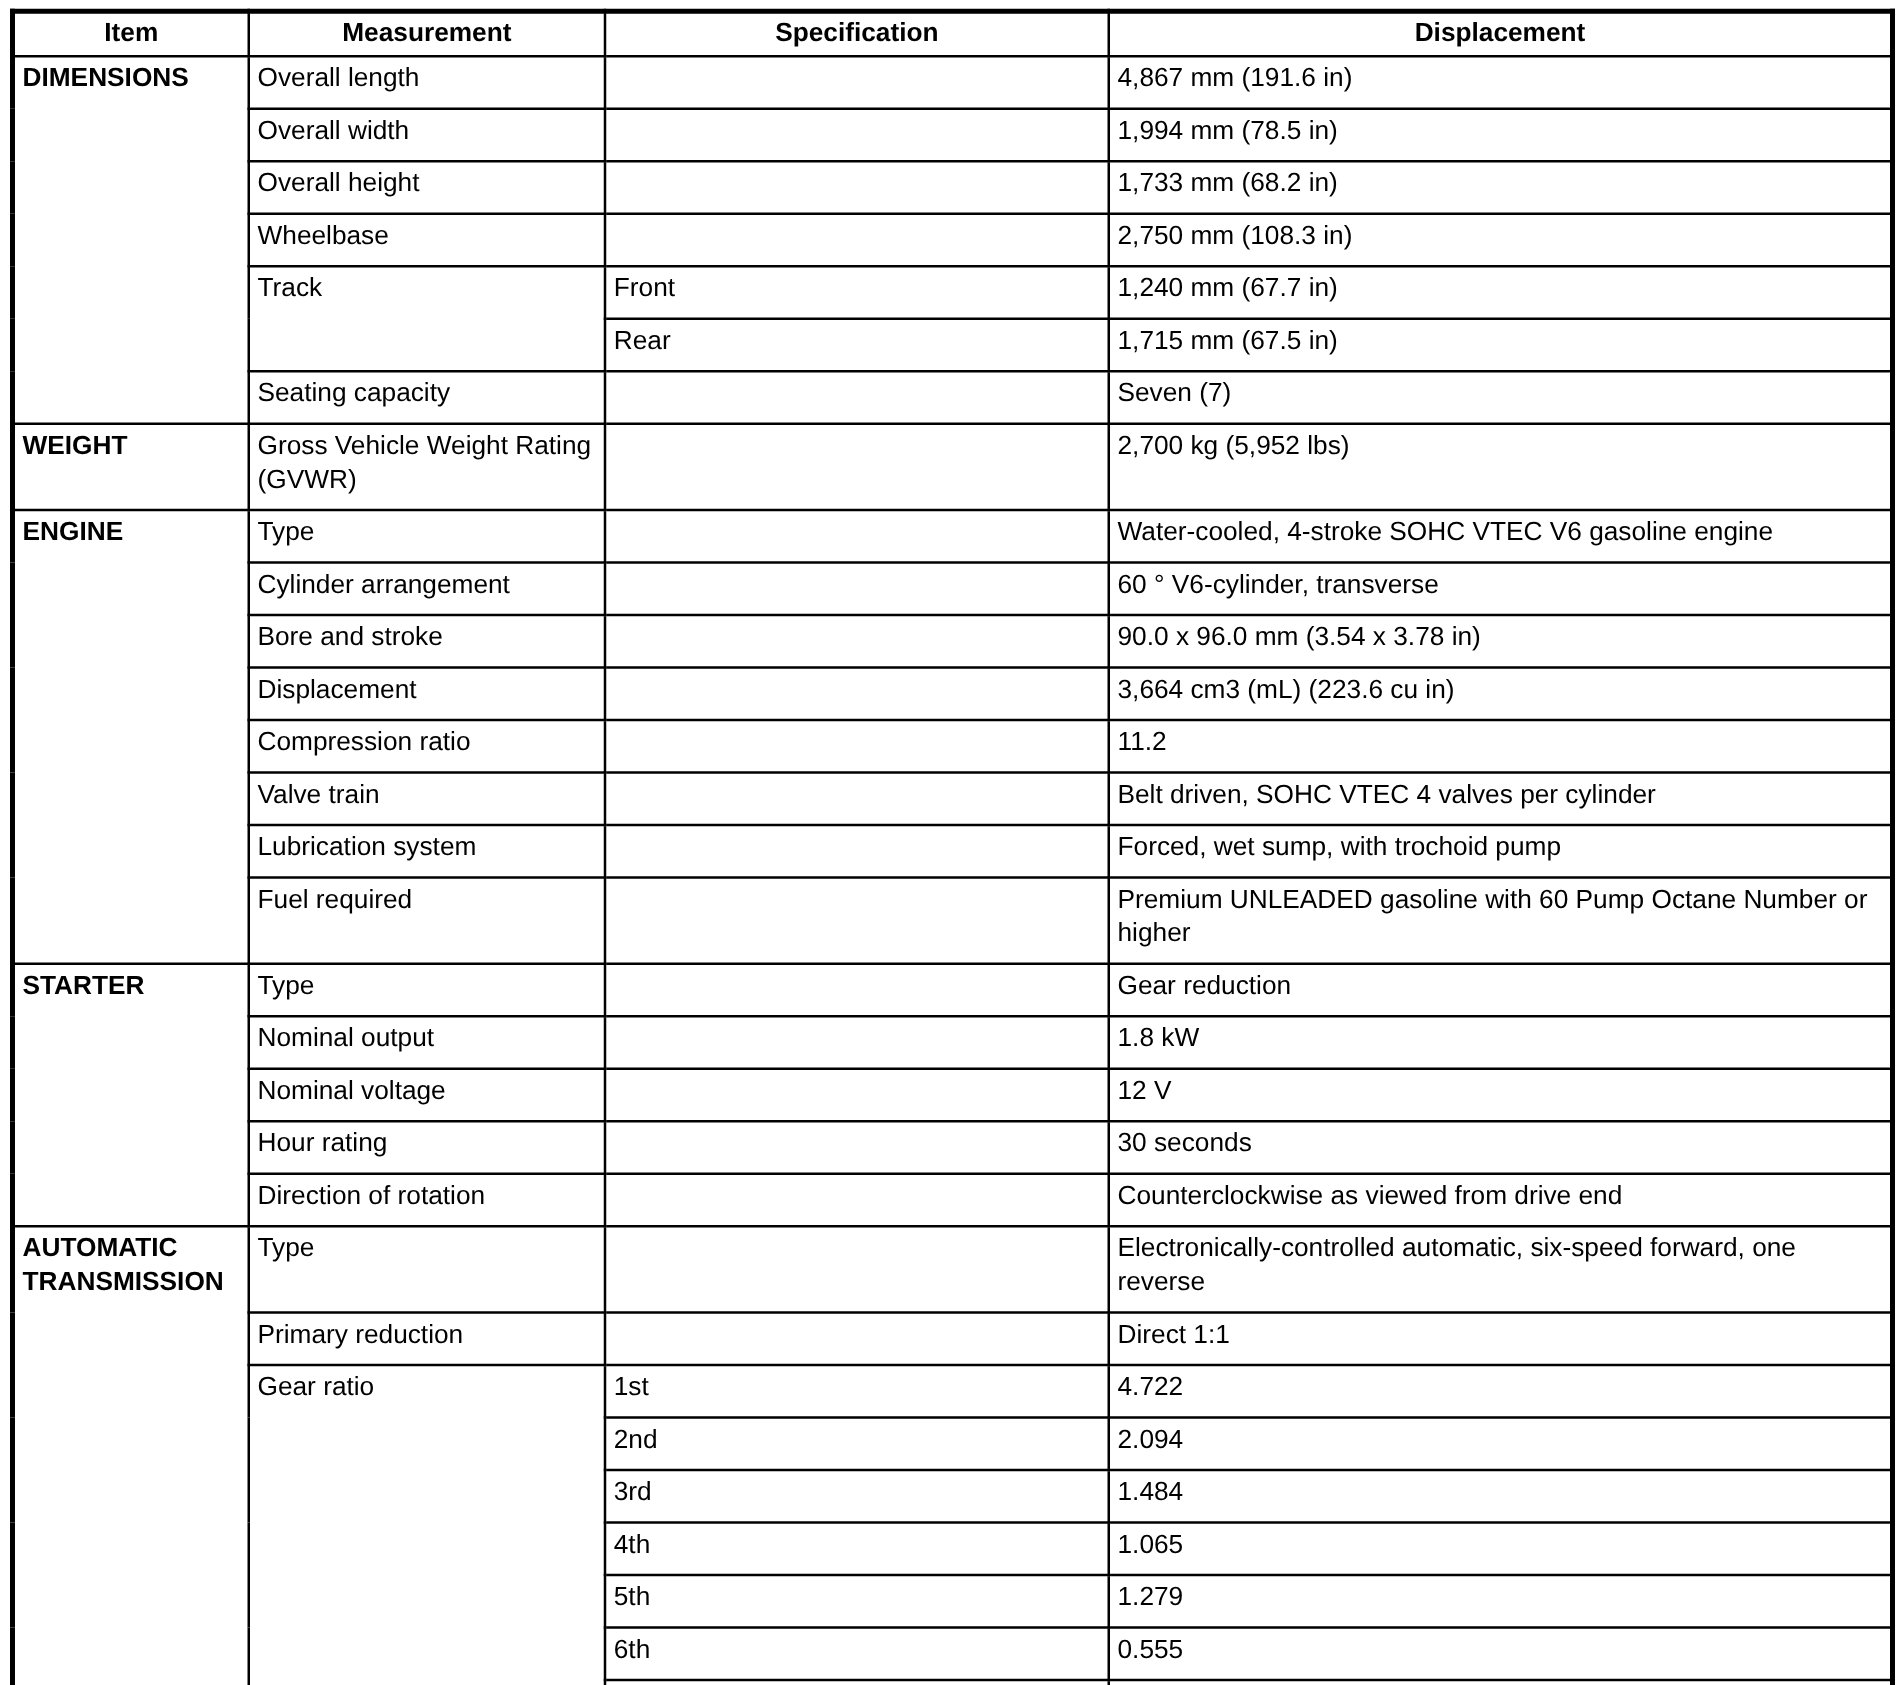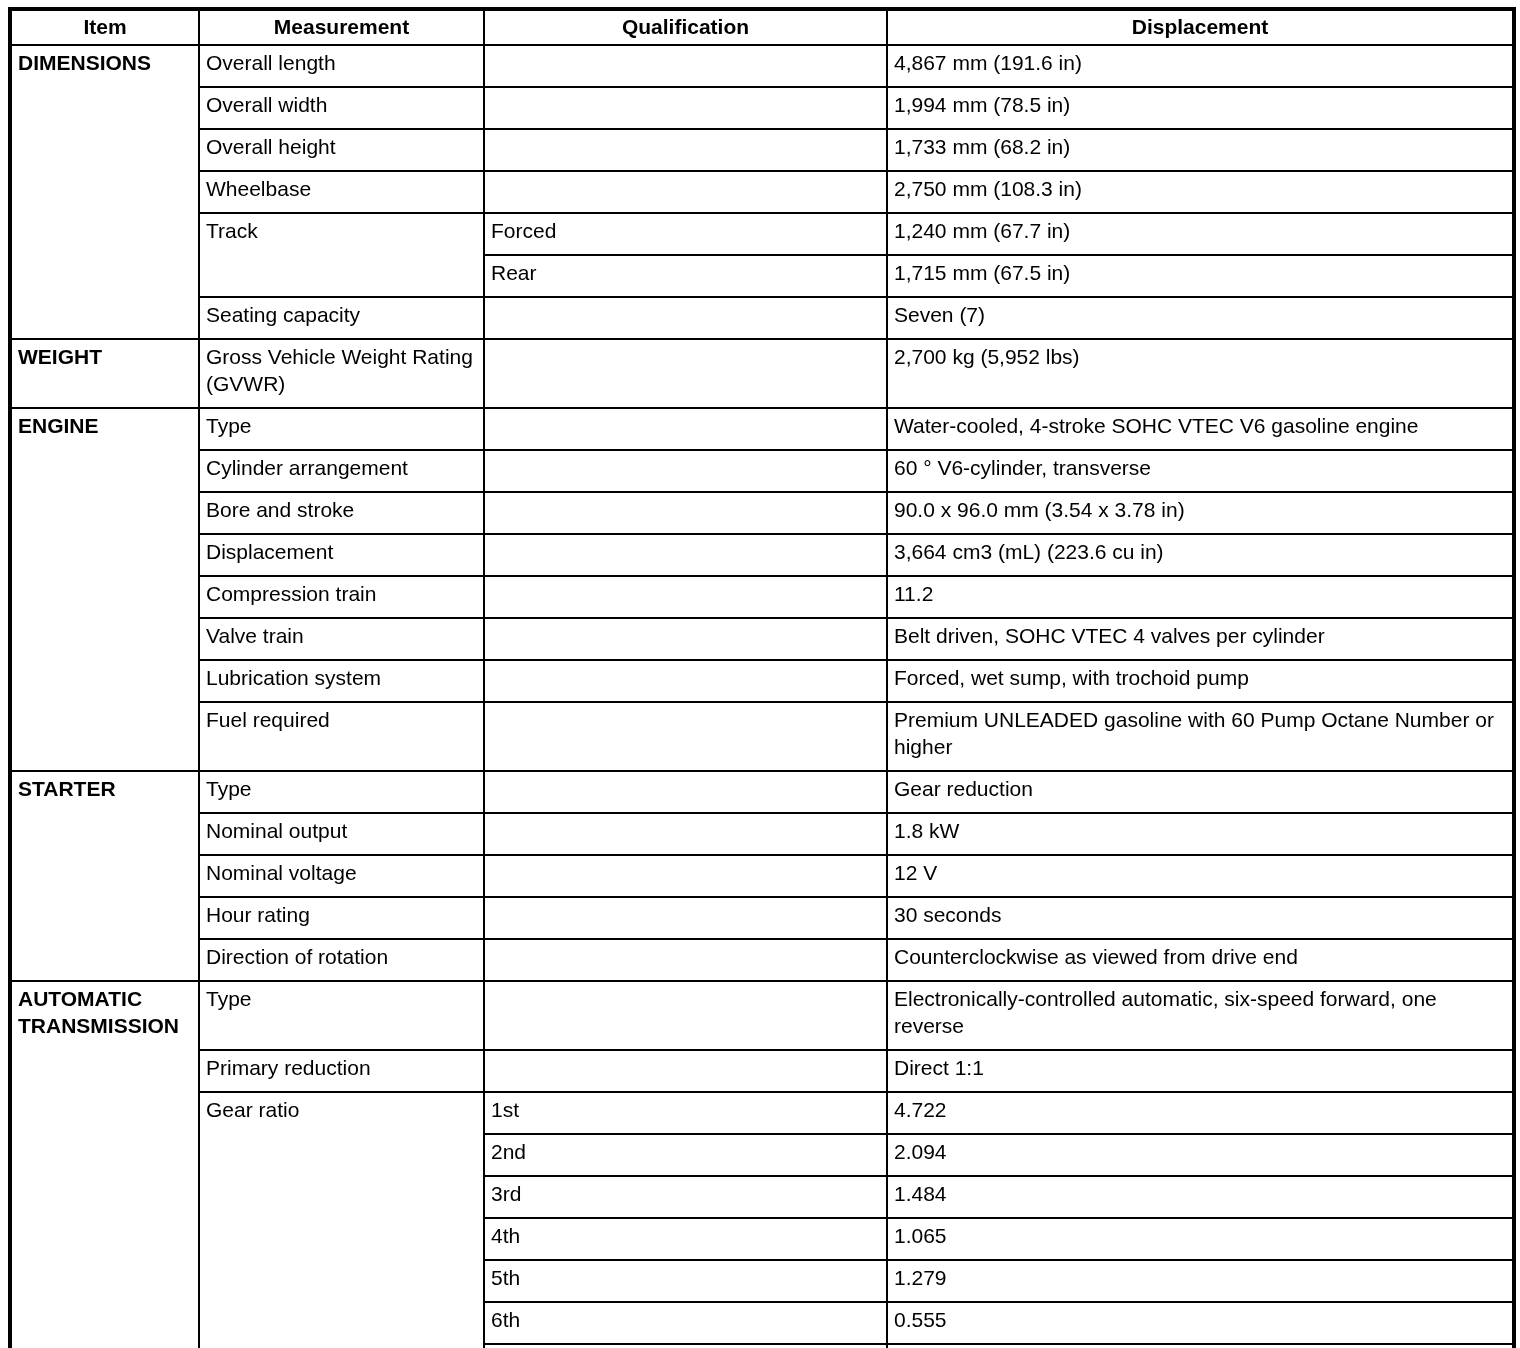--- a/index.html
+++ b/index.html
@@ -55,21 +55,21 @@
     <colgroup>
       <col class="c-item">
       <col class="c-measurement">
       <col class="c-qualification">
       <col class="c-spec">
     </colgroup>
     <thead>
       <tr>
         <th>Item</th>
         <th>Measurement</th>
-        <th>Qualification</th>
+        <th>Specification</th>
         <th>Displacement</th>
       </tr>
     </thead>
     <tbody>
       <tr>
         <td class="item-col" rowspan="7">DIMENSIONS</td>
         <td>Overall length</td>
         <td></td>
         <td>4,867 mm (191.6 in)</td>
       </tr>
@@ -83,21 +83,21 @@
         <td></td>
         <td>1,733 mm (68.2 in)</td>
       </tr>
       <tr>
         <td>Wheelbase</td>
         <td></td>
         <td>2,750 mm (108.3 in)</td>
       </tr>
       <tr>
         <td rowspan="2">Track</td>
-        <td>Forced</td>
+        <td>Front</td>
         <td>1,240 mm (67.7 in)</td>
       </tr>
       <tr>
         <td>Rear</td>
         <td>1,715 mm (67.5 in)</td>
       </tr>
       <tr>
         <td>Seating capacity</td>
         <td></td>
         <td>Seven (7)</td>
@@ -123,21 +123,21 @@
         <td>Bore and stroke</td>
         <td></td>
         <td>90.0 x 96.0 mm (3.54 x 3.78 in)</td>
       </tr>
       <tr>
         <td>Displacement</td>
         <td></td>
         <td>3,664 cm3 (mL) (223.6 cu in)</td>
       </tr>
       <tr>
-        <td>Compression train</td>
+        <td>Compression ratio</td>
         <td></td>
         <td>11.2</td>
       </tr>
       <tr>
         <td>Valve train</td>
         <td></td>
         <td>Belt driven, SOHC VTEC 4 valves per cylinder</td>
       </tr>
       <tr>
         <td>Lubrication system</td>

